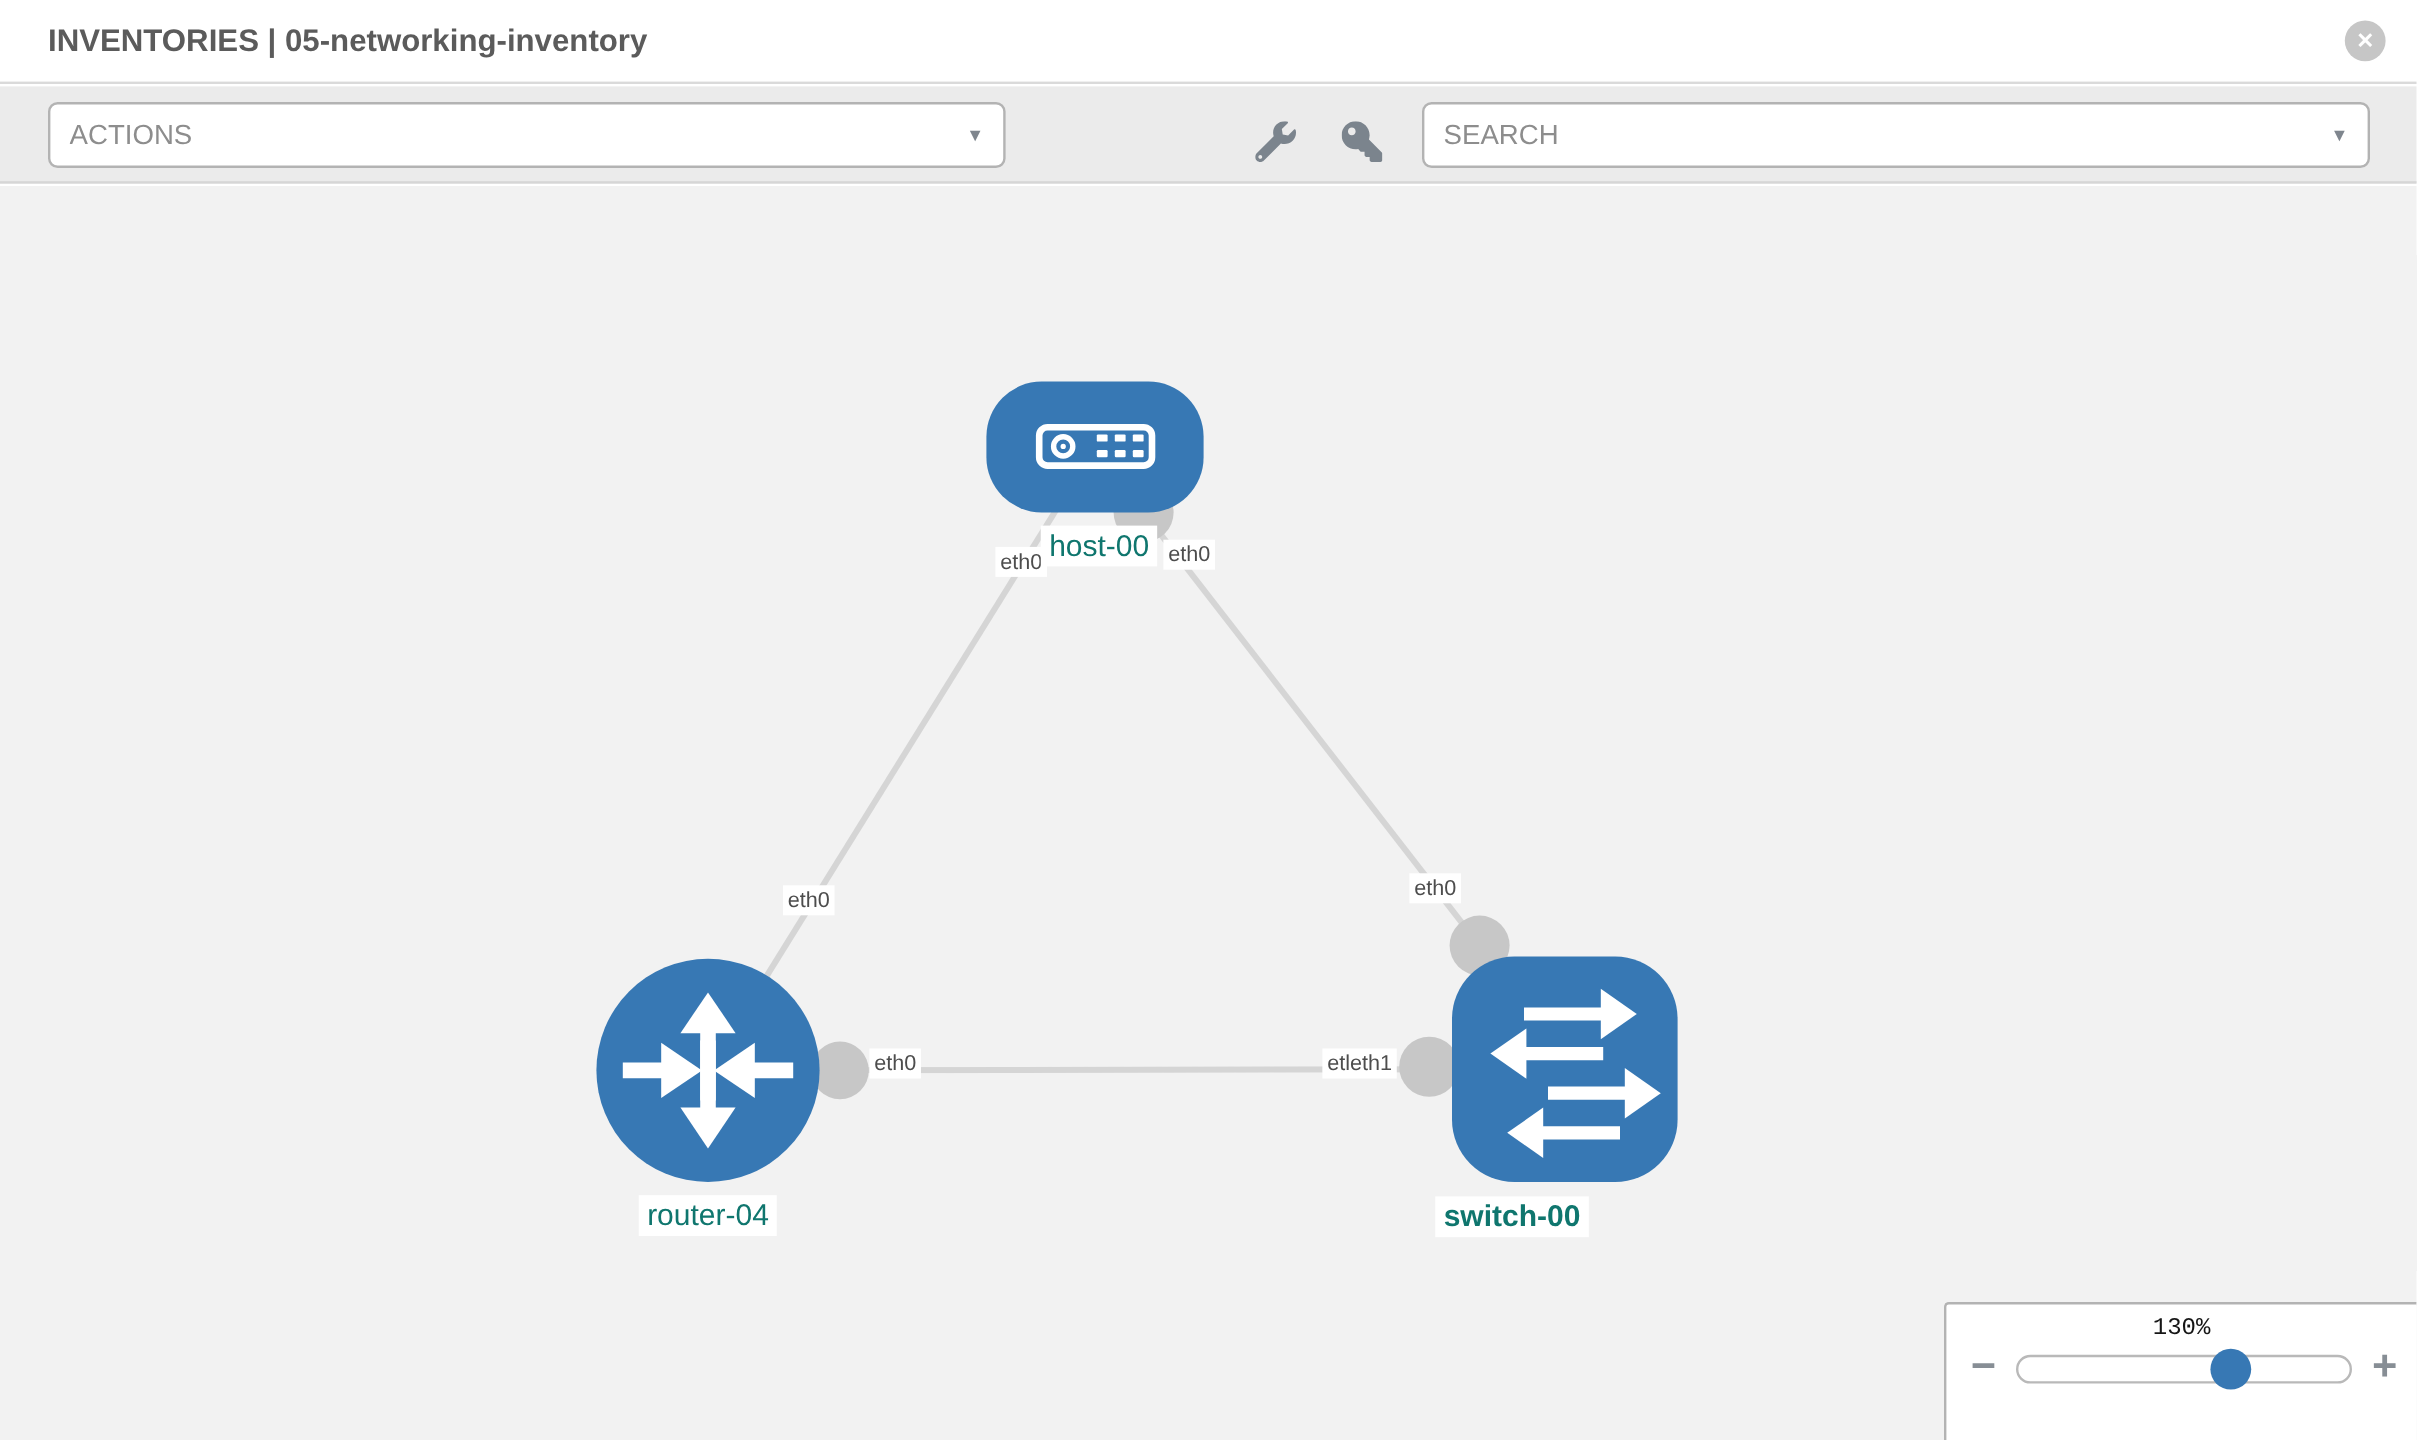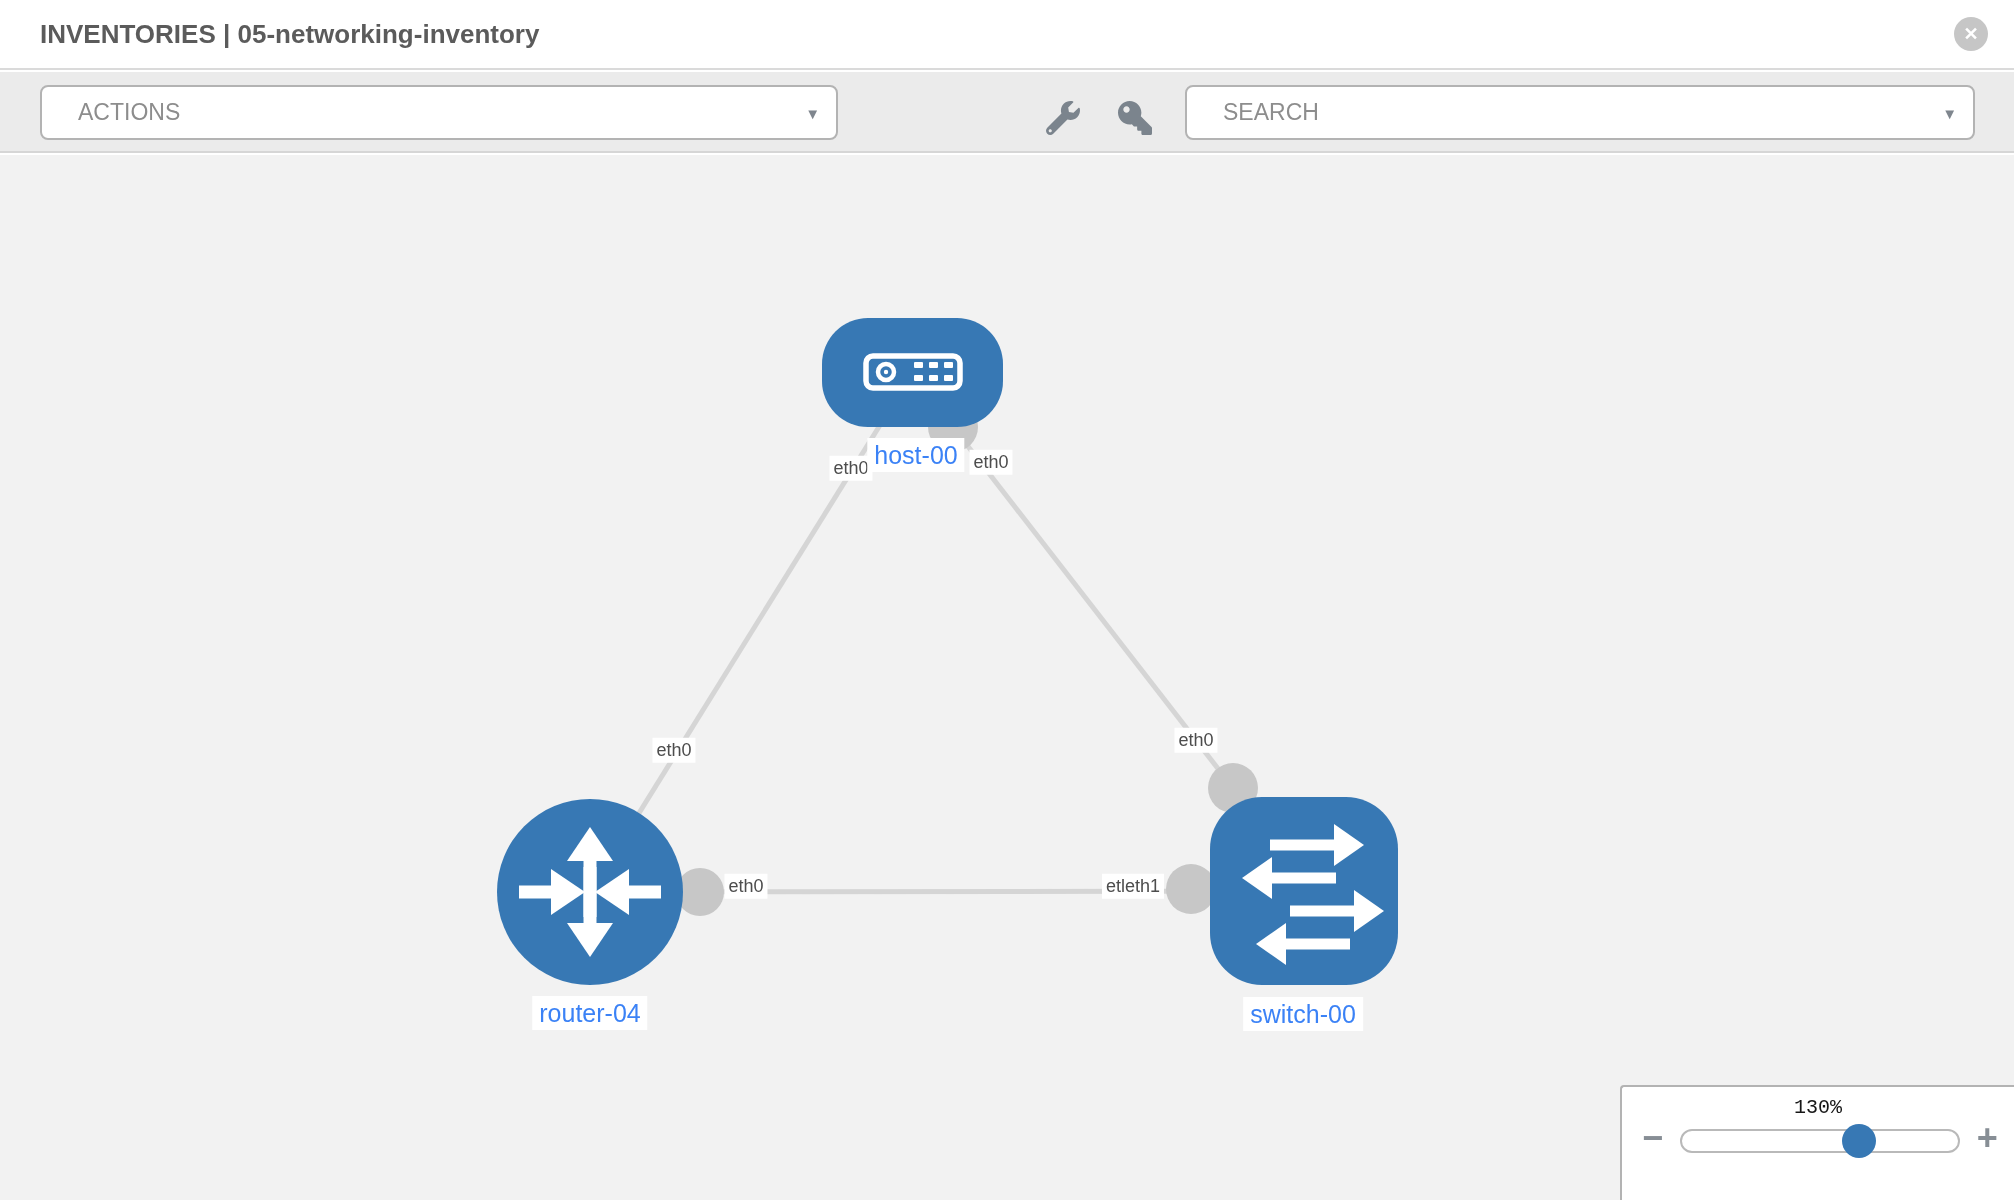--- a/index.html
+++ b/index.html
@@ -20,21 +20,21 @@
   
   .toolbar { position:absolute; top:72px; left:0; right:0; height:81px;
              background:#ebebeb; border-bottom:2px solid #d6d6d6; }
   .dropdown { position:absolute; top:13px; height:55px; background:#fff;
               border:2px solid #b3b3b3; border-radius:8px; display:flex;
               align-items:center; }
   .dropdown.actions { left:40px;  width:798px; }
   .dropdown.search  { left:1185px; width:790px; }
   .dropdown input { flex:1; height:100%; border:none; outline:none; background:transparent;
                     font-family:"Liberation Sans",sans-serif; font-size:23px;
-                    color:#7d7d7d; padding:0 46px 0 36px; }
+                    color:#7d7d7d; padding:0 46px 0 16px; }
   .dropdown input::placeholder { color:#8d8d8d; opacity:1; }
   .chevron { position:absolute; right:16px; top:50%; transform:translateY(-50%);
              color:#7f868e; font-size:15px; pointer-events:none; }
   .tool-icon { position:absolute; top:29px; width:34px; height:34px; cursor:pointer; }
   .tool-icon.wrench { left:1046px; }
   .tool-icon.key    { left:1118px; }
   .tool-icon svg { width:34px; height:34px; fill:#7b848d; }
 
   
   .canvas { position:absolute; top:155px; left:0; width:2014px; height:1045px;
@@ -44,21 +44,21 @@
   .port  { fill:#c7c7c7; }
   .node  { fill:#3778b4; }
   .icon-stroke { stroke:#fff; fill:none; }
   .icon-line   { stroke:#fff; }
   .icon-fill   { fill:#fff; }
 
   .iface-label { position:absolute; transform:translate(-50%,-50%); background:#fff;
                  color:#4d4d4d; font-size:18px; line-height:1.25; padding:1px 4px;
                  white-space:nowrap; }
   .node-label  { position:absolute; transform:translate(-50%,-50%); background:#fff;
-                 color:#3b82f6; font-size:25px; line-height:1.2; padding:2px 7px;
+                 color:#0f766e; font-size:25px; line-height:1.2; padding:2px 7px;
                  white-space:nowrap; }
 
   
   .zoom-panel { position:absolute; left:1620px; top:1085px; width:394px; height:115px;
                 background:#fff; border-top:2px solid #b3b3b3; border-left:2px solid #b3b3b3;
                 border-top-left-radius:4px;font-family:Liberation Mono, monospace; }
   .zoom-level { text-align:center; font-size:20px; color:#161616; margin-top:9px; }
   .zoom-row   { display:flex; align-items:center; margin:4px 16px 0 20px; }
   .zoom-minus, .zoom-plus { color:#878e95; font-size:36px; font-weight:bold;
                             line-height:1; cursor:pointer; }
@@ -161,21 +161,21 @@
 
     <span class="iface-label" style="left:851px; top:313px;">eth0</span>
     <span class="iface-label" style="left:674px; top:595px;">eth0</span>
     <span class="iface-label" style="left:991px; top:307px;">eth0</span>
     <span class="iface-label" style="left:1196px; top:585px;">eth0</span>
     <span class="iface-label" style="left:746px; top:731px;">eth0</span>
     <span class="iface-label" style="left:1133px; top:731px;text-align:center;">etleth1</span>
 
     <span class="node-label" style="left:916px; top:300px;">host-00</span>
     <span class="node-label" style="left:590px; top:858px;">router-04</span>
-    <span class="node-label" style="left:1303px; top:859px;">switch-00</span>
+    <span class="node-label" style="left:1260px; top:859px;font-weight:bold;">switch-00</span>
   </div>
 
   <div class="zoom-panel">
     <div class="zoom-level">130%</div>
     <div class="zoom-row">
       <span class="zoom-minus">−</span>
       <div class="zoom-track">
         <div class="zoom-thumb"></div>
       </div>
       <span class="zoom-plus">+</span>

